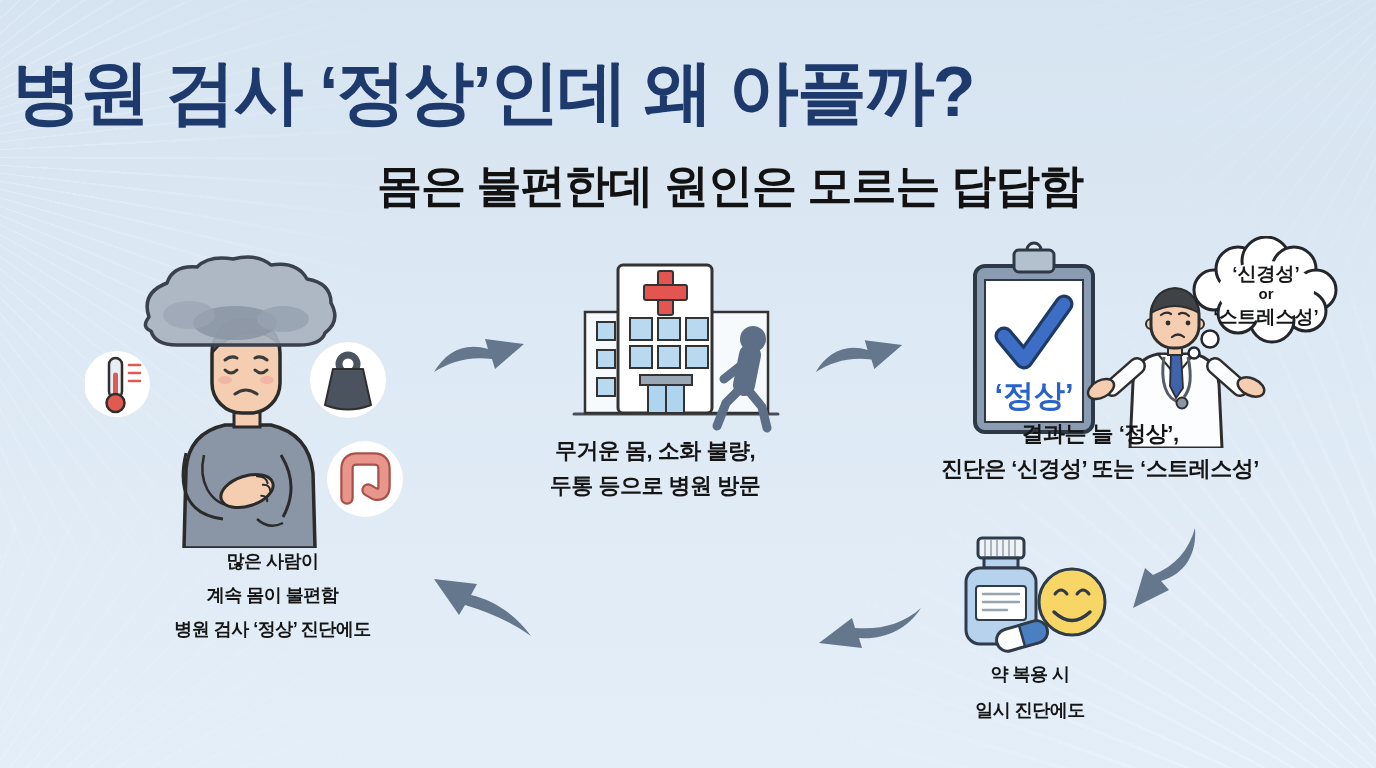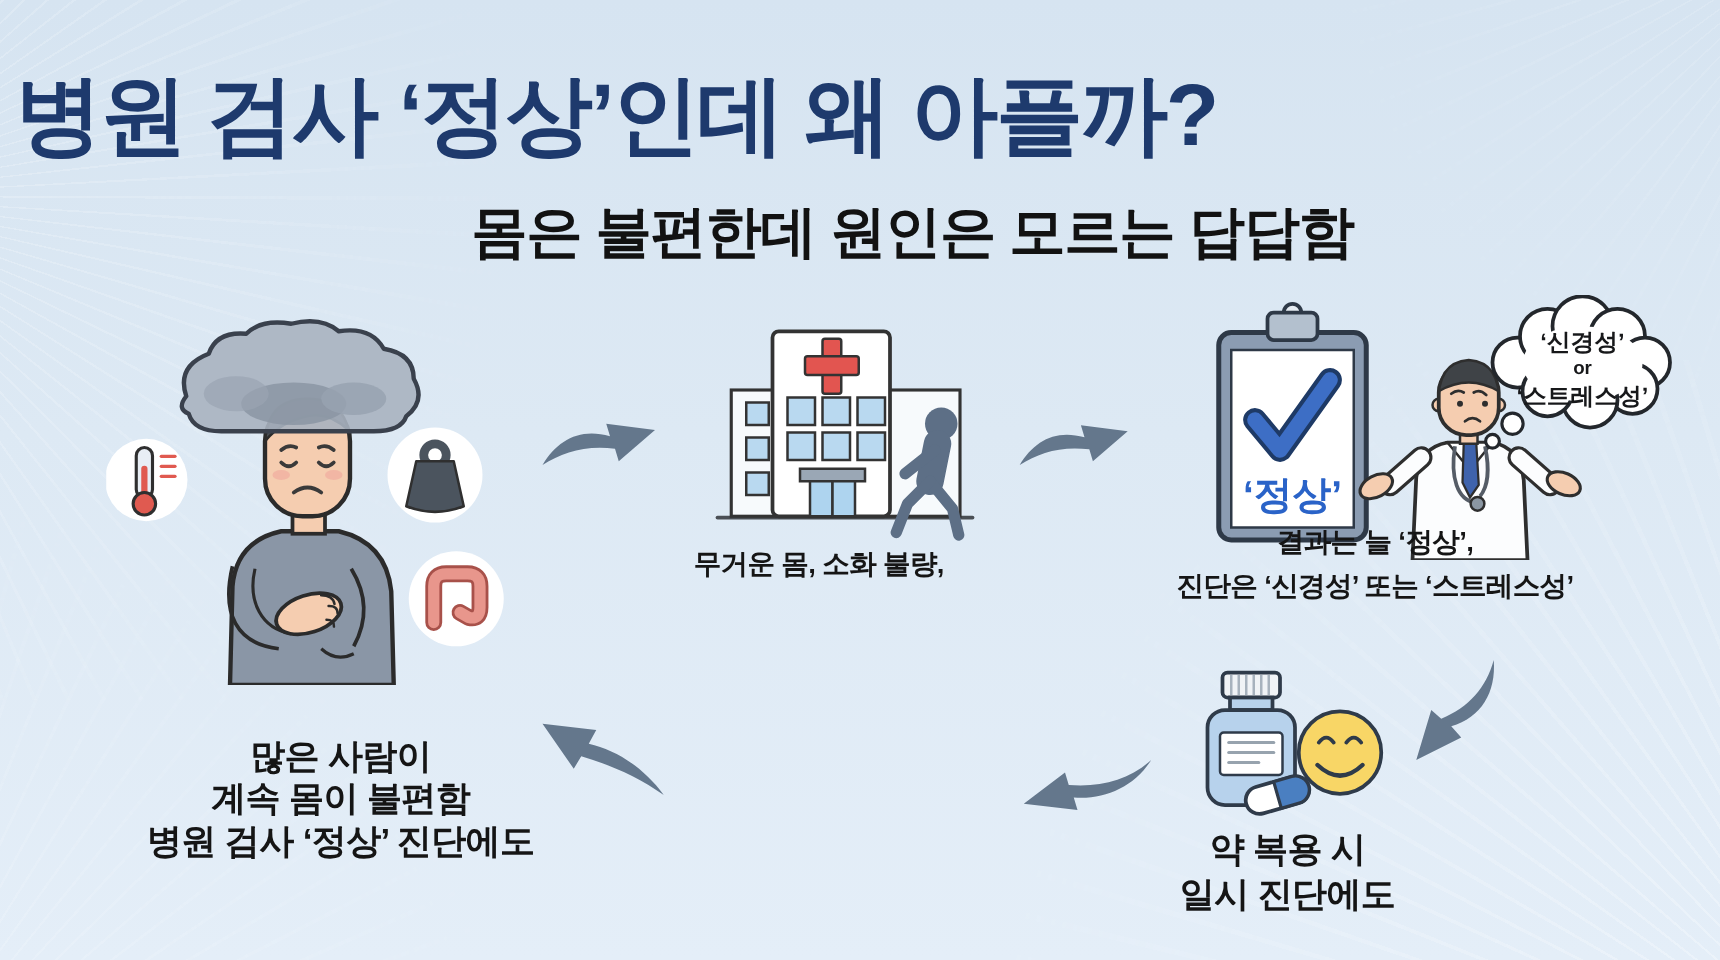--- a/index.html
+++ b/index.html
@@ -62,21 +62,21 @@
     text-align:center;
     font-size:45px;font-weight:700;letter-spacing:-1px;
     color:#121212;
     padding-left:42px;
   }
   .caption{
     text-align:center;
     font-weight:700;color:#151515;
   }
   .cap-26{font-size:22px;line-height:35px;letter-spacing:-0.5px;}
-  .cap-27{font-size:28px;line-height:36px;letter-spacing:-0.5px;margin-top:44px;}
+  .cap-27{font-size:18px;line-height:36px;letter-spacing:-0.5px;}
   svg text{font-family:"Liberation Sans","DejaVu Sans",sans-serif;}
 </style>
 </head>
 <body>
 
 <div id="stage">
 
   <div class="fan" id="fan-left"></div>
   <div class="fan" id="fan-bottom-right"></div>
   <div class="fan" id="fan-bottom-left"></div>
@@ -179,20 +179,21 @@
       <circle cx="193" cy="84" r="13" stroke="none"></circle>
       <line x1="190" y1="100" x2="184" y2="130" stroke-width="22" stroke-linecap="round"></line>
       <line x1="188" y1="105" x2="164" y2="124" stroke-width="9" stroke-linecap="round"></line>
       <polyline points="184,130 202,152 207,173" fill="none" stroke-width="9" stroke-linecap="round" stroke-linejoin="round"></polyline>
       <polyline points="184,130 166,148 157,171" fill="none" stroke-width="9" stroke-linecap="round" stroke-linejoin="round"></polyline>
     </g>
   </svg>
 
   <div class="abs caption cap-26" style="left:475px;top:433px;width:360px">
     <div>무거운 몸, 소화 불량,</div>
+    <div>두통 등으로 병원 방문</div>
   </div>
 
   <svg class="abs" style="left:810px;top:314px" width="96" height="66" viewBox="0 0 100 60">
     <path d="M 6,56 C 18,36 36,26 60,33 L 57,23 L 96,28 L 67,53 L 64,43 C 40,40 22,46 6,56 Z" fill="#64778c" stroke-linejoin="round"></path>
   </svg>
 
   <svg class="abs" style="left:952px;top:236px" width="404" height="212" viewBox="0 0 404 212">
 
     <g>
       <rect x="23" y="30" width="118" height="166" rx="10" fill="#8b9cb2" stroke="#2e3947" stroke-width="4"></rect>
@@ -291,21 +292,21 @@
     <g>
       <circle cx="122" cy="74" r="33" fill="#f8d666" stroke="#2f3b4a" stroke-width="3"></circle>
       <g stroke="#2f3b4a" fill="none" stroke-linecap="round">
         <path d="M 105,66 q 6,-8 12,0" stroke-width="3"></path>
         <path d="M 127,66 q 6,-8 12,0" stroke-width="3"></path>
         <path d="M 104,84 q 18,17 36,0" stroke-width="3.5"></path>
       </g>
     </g>
   </svg>
 
-  <div class="abs caption cap-27" style="left:915px;top:618px;width:230px">
+  <div class="abs caption cap-27" style="left:915px;top:656px;width:230px">
     <div>약 복용 시</div>
     <div>일시 진단에도</div>
   </div>
 
   <svg class="abs" style="left:813px;top:602px" width="112" height="58" viewBox="0 0 112 58">
     <path d="M 108,6 C 94,28 70,38 46,36 L 49,46 L 6,41 L 39,16 L 42,26 C 68,28 90,22 108,6 Z" fill="#64778c" stroke-linejoin="round"></path>
   </svg>
 
 
   <svg class="abs" style="left:427px;top:572px" width="108" height="68" viewBox="0 0 108 68">

